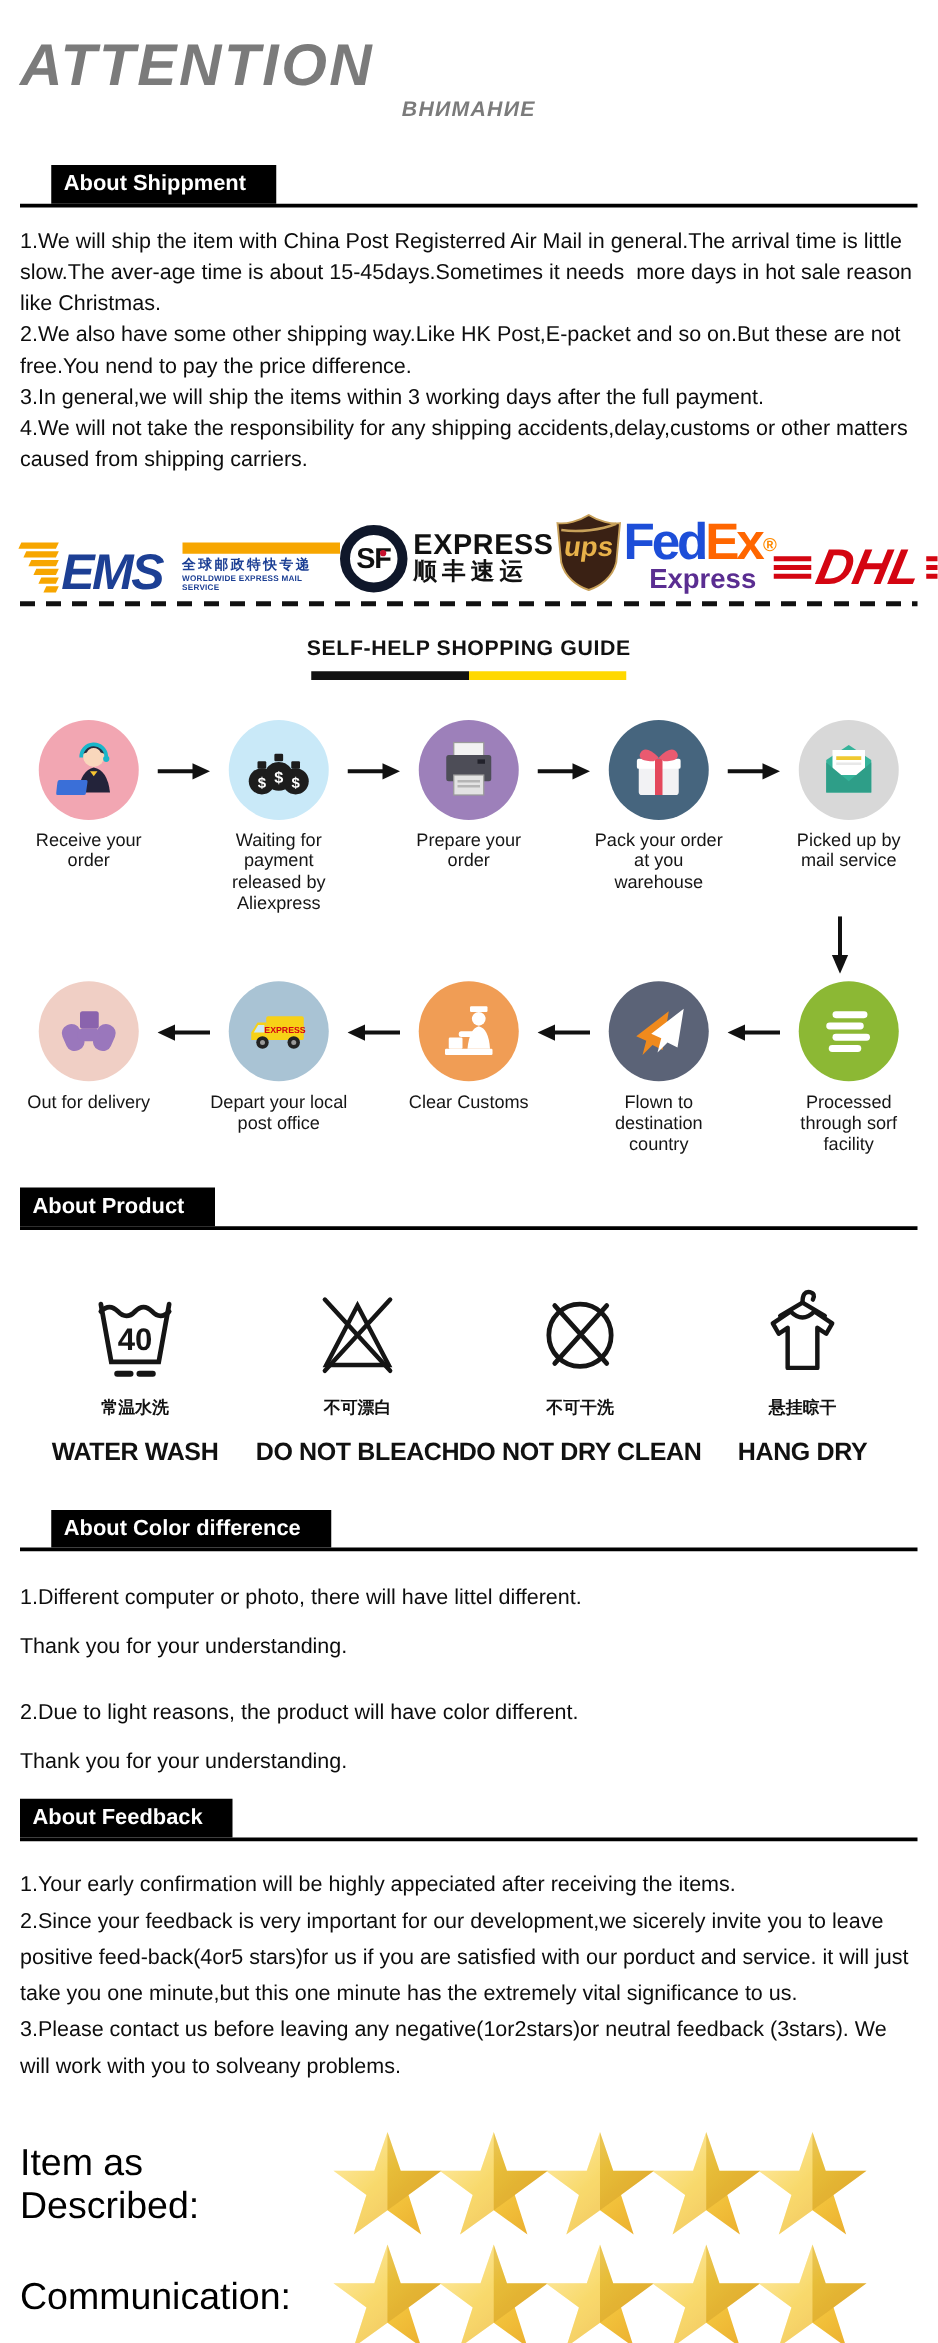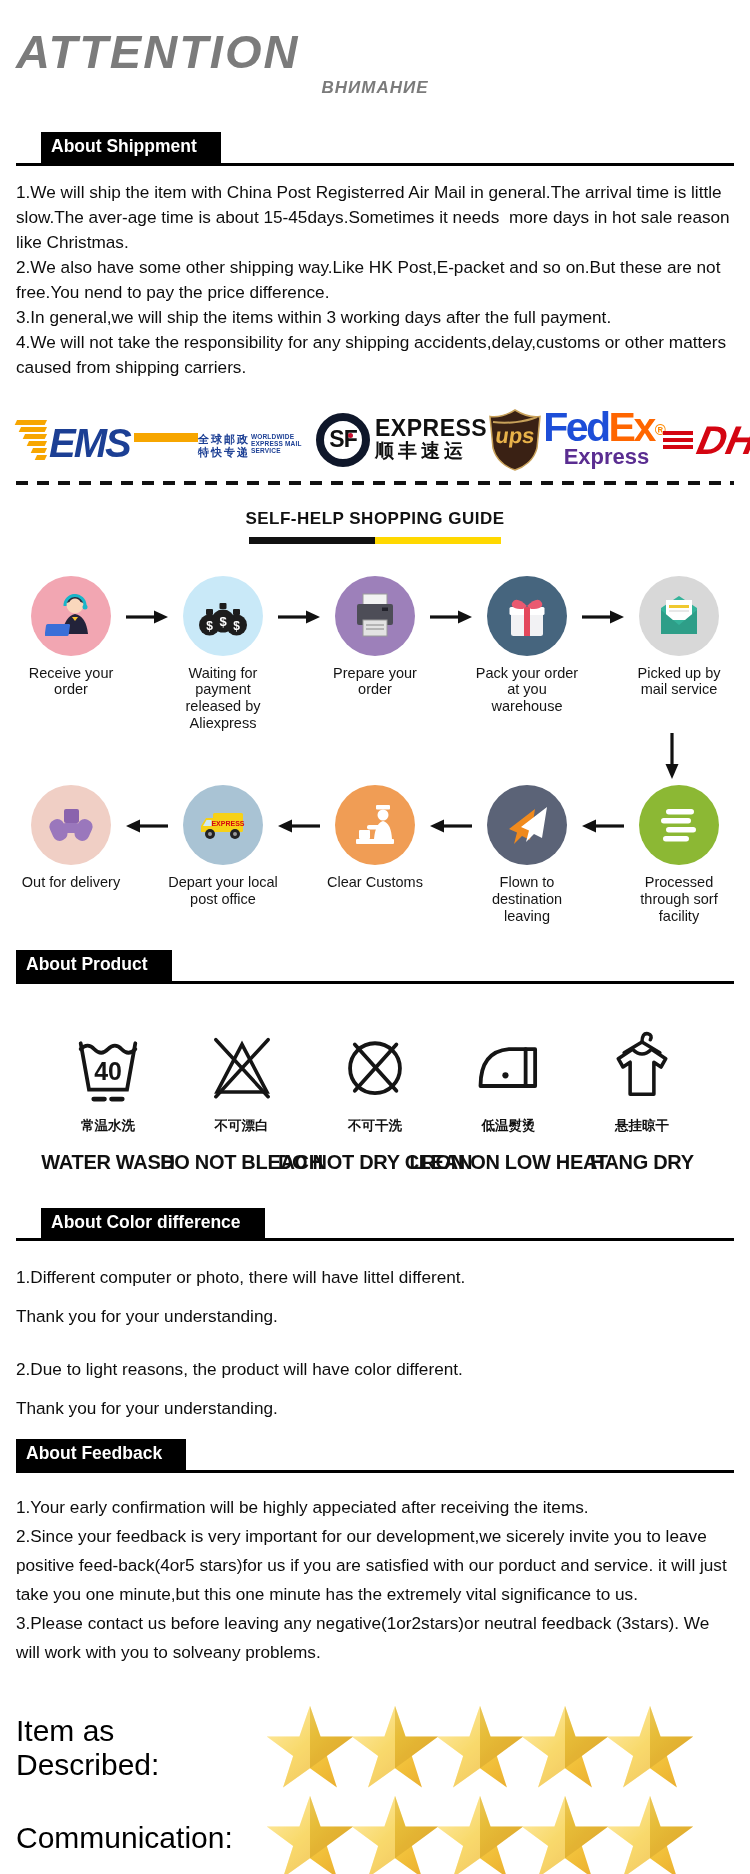--- a/index.html
+++ b/index.html
@@ -11,24 +11,24 @@
   .sub-title { text-align:center; font-style:italic; font-weight:bold; font-size:17px; letter-spacing:1px; color:#7b7b7b; margin-top:3px; }
 
   
   .section-bar { border-bottom:3px solid #000; line-height:0; }
   .section-label { display:inline-block; background:#000; color:#fff; font-weight:bold; font-size:17.5px; line-height:1; padding:6px 24px 7px 10px; }
 
   .txt-p { font-size:17.2px; line-height:25px; margin:0; white-space:pre-wrap; color:#0d0d0d; }
   .shipment-text { margin-top:14px; }
 
   
-  .logos { display:flex; align-items:center; justify-content:space-between; margin-top:26px; height:68px; }
+  .logos { display:flex; align-items:flex-end; justify-content:space-between; margin-top:26px; height:68px; }
   .ems { display:flex; align-items:flex-end; }
   .ems-big { font-style:italic; font-weight:bold; font-size:40px; color:#1c3f94; line-height:0.8; letter-spacing:-2px; }
-  .ems-col { margin-left:4px; display:flex; flex-direction:row; }
+  .ems-col { margin-left:16px; display:flex; flex-direction:column; }
   .ems-topbar { height:9px; background:#f7a600; width:126px; margin-bottom:3px; }
   .ems-zh { font-size:11px; font-weight:bold; color:#1c3f94; letter-spacing:2px; line-height:1.2; }
   .ems-en { font-size:6.5px; font-weight:bold; color:#1c3f94; letter-spacing:0.2px; }
   .ems-stripes { display:flex; flex-direction:column; gap:2.5px; margin-right:3px; align-items:flex-end; }
   .ems-stripes span { display:block; height:4.5px; background:#f7a600; transform:skewX(-25deg); }
 
   .sf { display:flex; align-items:center; }
   .sf-ring { width:54px; height:54px; border:8px solid #0f172a; border-radius:50%; display:flex; align-items:center; justify-content:center; font-weight:bold; font-size:23px; color:#111; position:relative; letter-spacing:-1px; }
   .sf-dot { position:absolute; top:12px; right:9px; width:5px; height:5px; border-radius:50%; background:#c8102e; }
   .sf-col { margin-left:5px; }
@@ -318,21 +318,21 @@
         <line x1="12" y1="8" x2="42" y2="8" stroke="#111" stroke-width="3.2"></line>
         <polygon points="14,1.5 0,8 14,14.5" fill="#111"></polygon>
       </svg>
     <div class="flow-step">
       <div class="flow-circle" style="background-color: rgb(91, 99, 119);">
         <svg width="52" height="52" viewBox="0 0 52 52">
           <path d="M34,10 L8,30 L16,33.5 L13,45 L21,37 L29,41 Z" fill="#f08a1d"></path>
           <path d="M46,8 L20,28 L28,31.5 L25,43 L33,35 L41,39 Z" fill="#ffffff"></path>
         </svg>
       </div>
-      <div class="flow-label">Flown to destination leaving</div>
+      <div class="flow-label">Flown to destination country</div>
     </div>
     <svg class="h-arrow" width="42" height="16" viewBox="0 0 42 16">
         <line x1="12" y1="8" x2="42" y2="8" stroke="#111" stroke-width="3.2"></line>
         <polygon points="14,1.5 0,8 14,14.5" fill="#111"></polygon>
       </svg>
     <div class="flow-step">
       <div class="flow-circle" style="background-color: rgb(140, 184, 52);">
         <svg width="52" height="52" viewBox="0 0 52 52">
           <g fill="#ffffff">
             <rect x="13" y="10" width="28" height="5.5" rx="2.75"></rect>
@@ -371,29 +371,20 @@
     </div>
     <div class="care-item">
       <svg width="76" height="82" viewBox="0 0 64 66" fill="none" stroke="#151515" stroke-width="3.2" stroke-linecap="round">
         <circle cx="32" cy="34" r="21"></circle>
         <path d="M15,14 L50,53 M50,14 L15,53"></path>
       </svg>
       <div class="care-zh">不可干洗</div>
       <div class="care-en">DO NOT DRY CLEAN</div>
     </div>
     <div class="care-item">
-      <svg width="76" height="82" viewBox="0 0 64 66" fill="none" stroke="#151515" stroke-width="3.2" stroke-linecap="round">
-        <path d="M8,49 H54 V18 H32 Q8,20 8,49 Z" stroke-linejoin="round"></path>
-        <path d="M46,18 V49"></path>
-        <circle cx="29" cy="40" r="2.6" fill="#151515" stroke="none"></circle>
-      </svg>
-      <div class="care-zh">低温熨烫</div>
-      <div class="care-en">LRON ON LOW HEAT</div>
-    </div>
-    <div class="care-item">
       <svg width="76" height="82" viewBox="0 0 64 66" fill="none" stroke="#151515" stroke-width="3" stroke-linecap="round" stroke-linejoin="round">
         <path d="M32,12 q0,-8 5,-7 q4,1 2,5"></path>
         <path d="M32,12 L17,21 M32,12 L47,21"></path>
         <path d="M24,18 L12,26 L16,33 L22,29 V56 H42 V29 L48,33 L52,26 L40,18 Q32,26 24,18 Z"></path>
       </svg>
       <div class="care-zh">悬挂晾干</div>
       <div class="care-en">HANG DRY</div>
     </div>
   </div>
 

